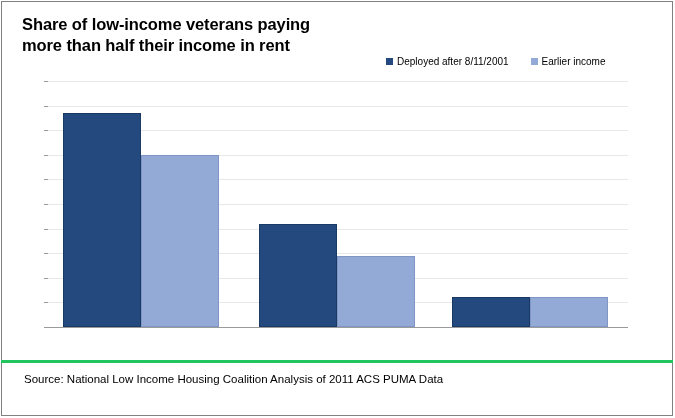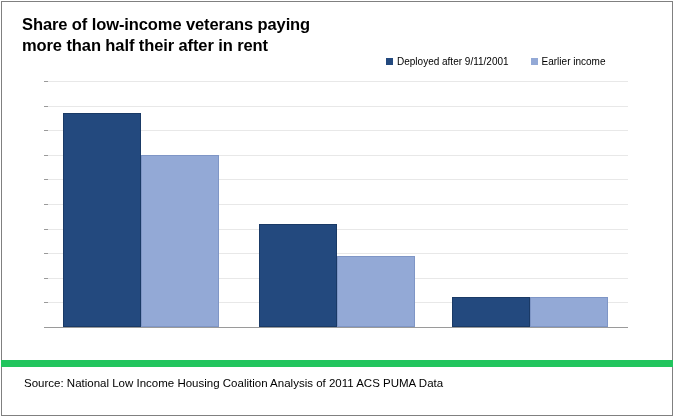--- a/index.html
+++ b/index.html
@@ -108,47 +108,47 @@
   .bar.dark  { background: #23497E; border: 1px solid #1a3a66; }
   .bar.light { background: #93A9D6; border: 1px solid #7f96c6; }
   
   #footer {
     position: absolute;
     left: 1px;
     top: 360px;
     width: 672px;
     height: 56px;
     box-sizing: border-box;
-    border-top: 7px solid #22c55e;
+    border-top: 3px solid #22c55e;
   }
   .footer-line {
     position: absolute;
     left: 23px;
     font-size: 11.5px;
     color: #000000;
     white-space: nowrap;
   }
   #footer-source { top: 10px; }
   #footer-notes  { top: 27px; }
 </style>
 </head>
 <body>
 
 <div id="frame">
   <div class="outer-border"></div>
 
   <div id="chart-title">
     <div>Share of low-income veterans paying</div>
-    <div>more than half their after in rent</div>
+    <div>more than half their income in rent</div>
   </div>
 
   <div id="legend">
     <div class="legend-item">
       <span class="legend-swatch" style="background:#23497E"></span>
-      <span class="legend-label">Deployed after 9/11/2001</span>
+      <span class="legend-label">Deployed after 8/11/2001</span>
     </div>
     <div class="legend-item">
       <span class="legend-swatch" style="background:#93A9D6"></span>
       <span class="legend-label">Earlier income</span>
     </div>
   </div>
 
   <div id="plot">
 
   <div class="gridline" style="top: 0px;"></div>

